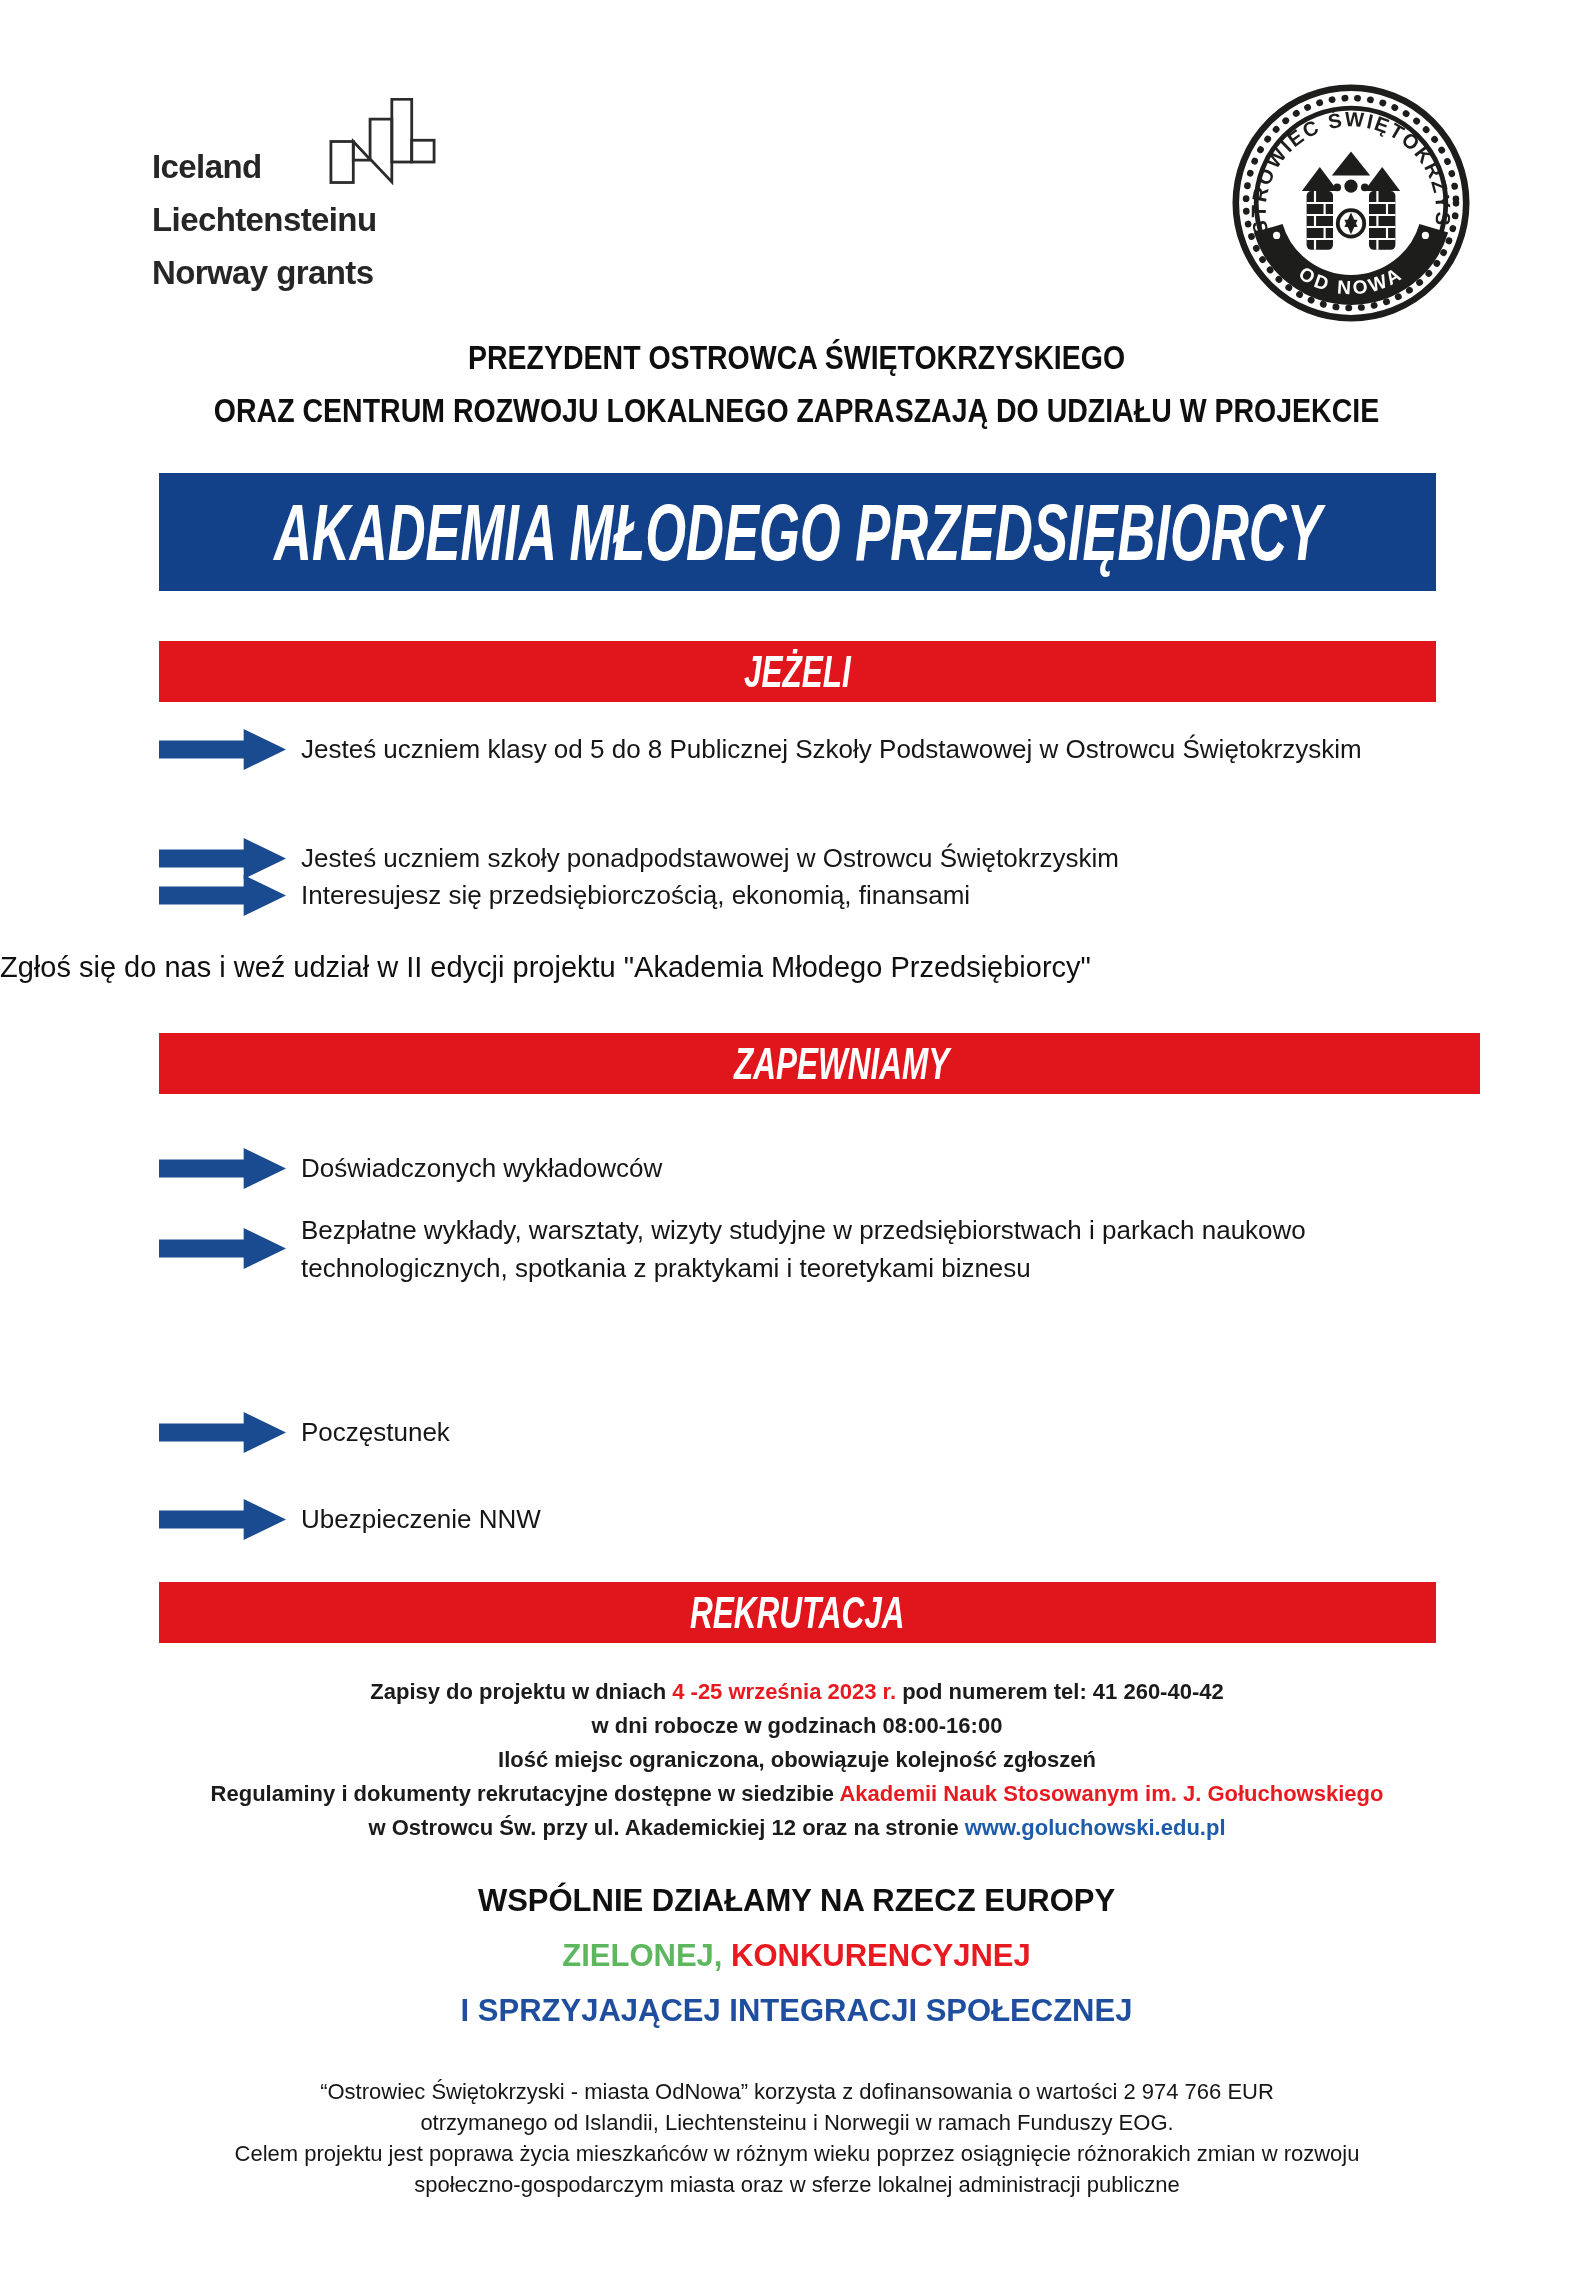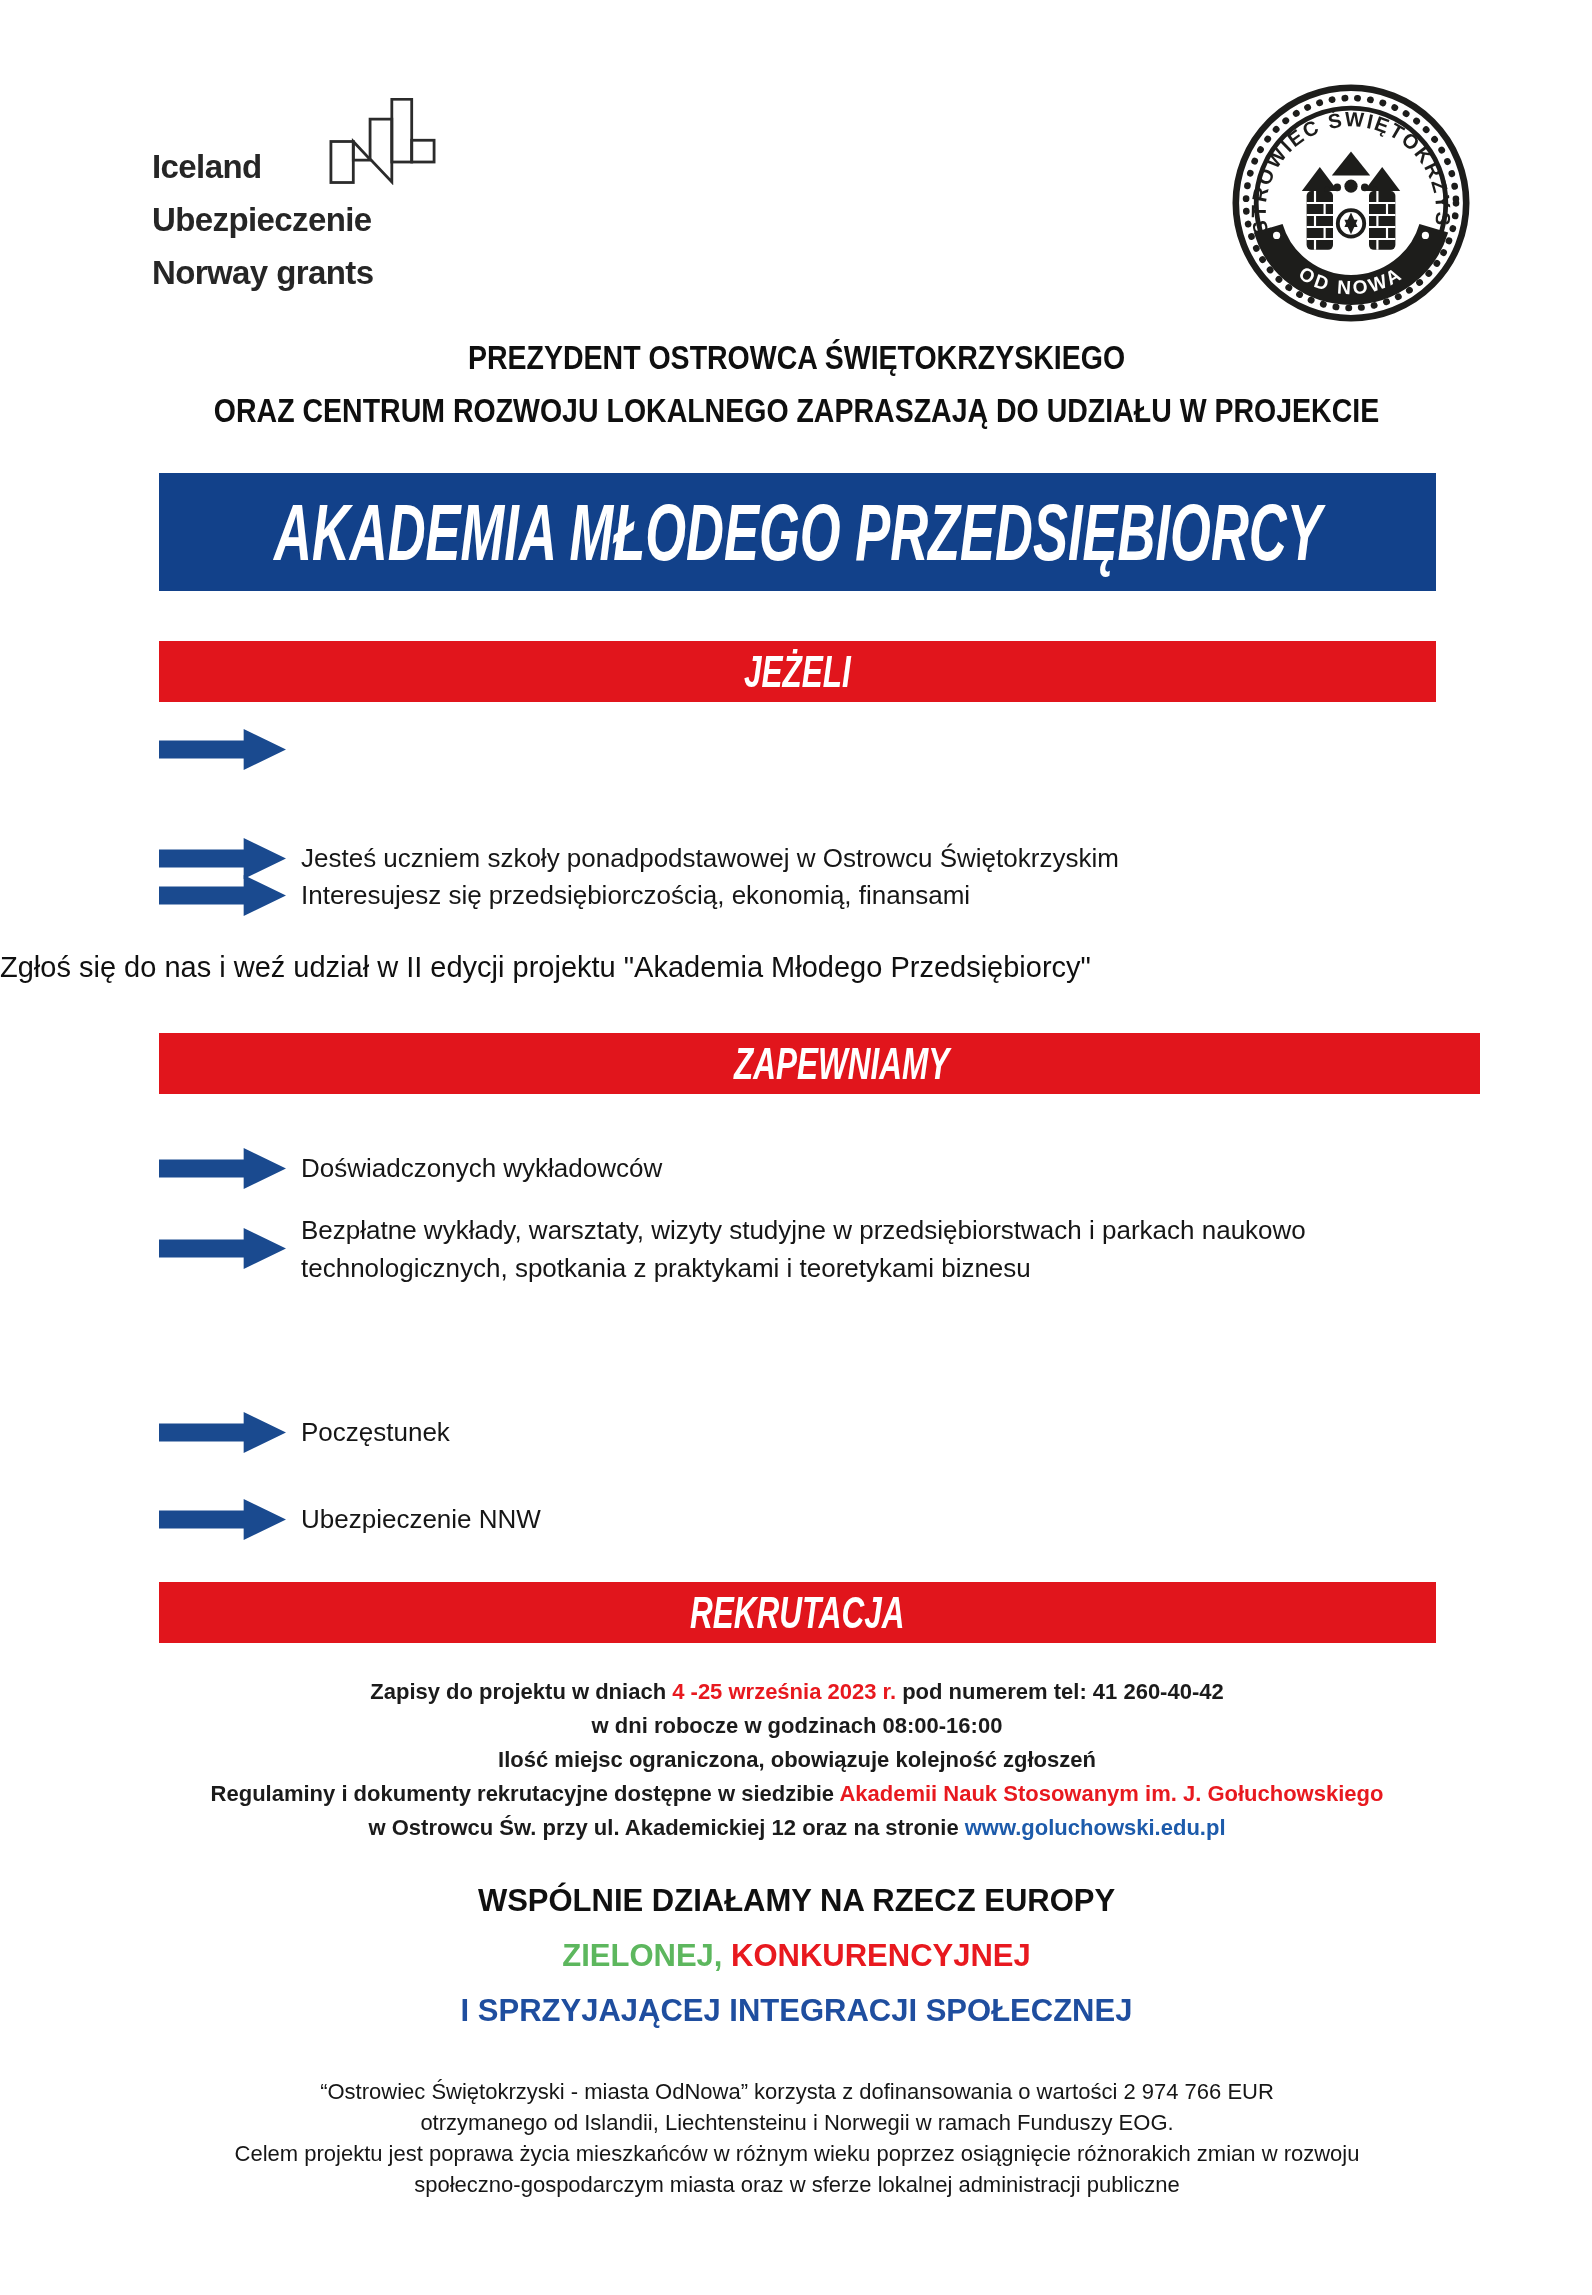--- a/index.html
+++ b/index.html
@@ -64,21 +64,21 @@
   
   .funding{left:81px;top:2076px;width:1432px;text-align:center;font-size:22px;line-height:31px;color:#161616;}
 </style>
 </head>
 <body>
 
 <div class="page">
 
   <div class="abs logo-text">
     <div>Iceland</div>
-    <div>Ubezpieczenie</div>
+    <div>Liechtensteinu</div>
     <div><span>Norway</span> <span class="grants">grants</span></div>
   </div>
   <svg class="abs logo-mark" viewBox="0 0 172 140" fill="none" stroke="#2b2b2b" stroke-width="4.5">
     <rect x="3" y="70" width="36" height="66"></rect>
     <path d="M39 70 L67 100 H39 Z"></path>
     <path d="M66 34 H101 V135 L66 98 Z"></path>
     <rect x="101" y="2" width="32" height="101"></rect>
     <rect x="133" y="68" width="36" height="35"></rect>
   </svg>
 
@@ -130,20 +130,21 @@
   </div>
 
   <div class="abs banner red" id="banner-jezeli">
     <span class="section-title">JEŻELI</span>
   </div>
 
   <div class="abs bullet" id="jz1">
     <svg class="arrow" viewBox="0 0 210 74" width="127" height="45">
         <path d="M0 22 H140 V3 L210 37 L140 71 V52 H0 Z"></path>
       </svg>
+    <span class="txt">Jesteś uczniem klasy od 5 do 8 Publicznej Szkoły Podstawowej w Ostrowcu Świętokrzyskim</span>
   </div>
   <div class="abs bullet" id="jz2">
     <svg class="arrow" viewBox="0 0 210 74" width="127" height="45">
         <path d="M0 22 H140 V3 L210 37 L140 71 V52 H0 Z"></path>
       </svg>
     <span class="txt">Jesteś uczniem szkoły ponadpodstawowej w Ostrowcu Świętokrzyskim</span>
   </div>
   <div class="abs bullet" id="jz3">
     <svg class="arrow" viewBox="0 0 210 74" width="127" height="45">
         <path d="M0 22 H140 V3 L210 37 L140 71 V52 H0 Z"></path>

